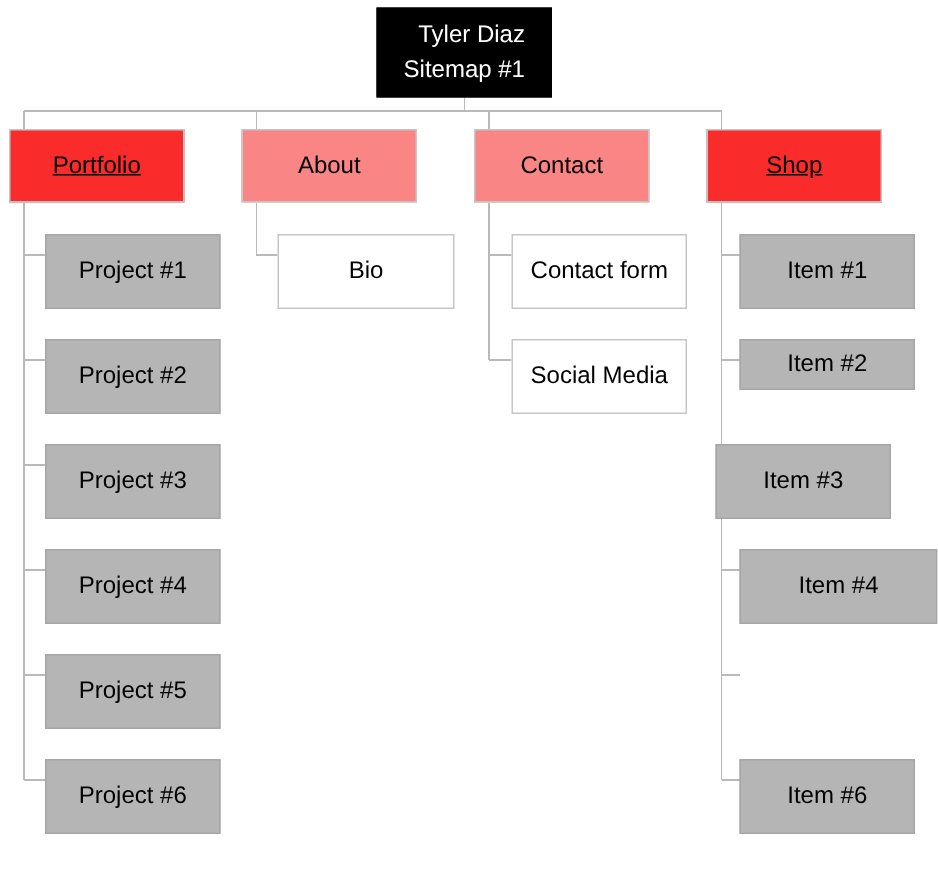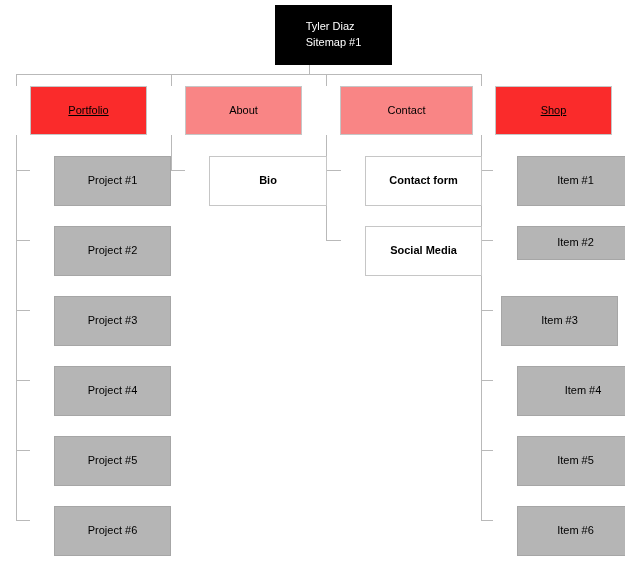--- a/index.html
+++ b/index.html
@@ -35,28 +35,27 @@
     fill:none;
     stroke:var(--connector);
     stroke-width:1;
     shape-rendering:crispEdges;
   }
   .node{
     position:absolute;
     display:flex;
     align-items:center;
     justify-content:center;
-    text-align:left;
-    font-size:11px;
+    text-align:right;
+    font-size:16px;
     color:var(--text);
     box-sizing:border-box;
     white-space:pre-line;
     line-height:1.45;
     cursor:default;
-    margin-left:24px;
   }
   .node.black{
     background:var(--black);
     color:var(--root_text);
     border:1px solid var(--black);
   }
   .node.red{
     background:var(--red);
     border:1px solid var(--border_light);
     text-decoration:underline;
@@ -65,21 +64,20 @@
     background:var(--salmon);
     border:1px solid var(--border_light);
   }
   .node.gray{
     background:var(--gray);
     border:1px solid var(--border_gray);
   }
   .node.white{
     background:var(--white);
     border:1px solid var(--border_light);
-    font-weight:bold;
   }
 </style>
 </head>
 <body>
 
 <div class="canvas">
 
   <svg class="connector-layer" width="625" height="586" viewBox="0 0 625 586">
     <path d="M309.5 65 V74"></path>
     <path d="M16 74 H481"></path>
@@ -88,35 +86,34 @@
     <path d="M171 135 V170 H185"></path>
     <path d="M326 135 V240 M326 170 H341 M326 240 H341"></path>
     <path d="M481 135 V520 M481 170 H493 M481 240 H493 M481 310 H493 M481 380 H493 M481 450 H493 M481 520 H493"></path>
   </svg>
 
   <div class="node black" style="left:251px;top:5px;width:117px;height:60px">Tyler Diaz
 Sitemap #1</div>
 
   <div class="node red" style="left:6px;top:86px;width:117px;height:49px">Portfolio</div>
   <div class="node salmon" style="left:161px;top:86px;width:117px;height:49px">About</div>
-  <div class="node salmon" style="left:316px;top:86px;width:133px;height:49px">Contact</div>
+  <div class="node salmon" style="left:316px;top:86px;width:117px;height:49px">Contact</div>
   <div class="node red" style="left:471px;top:86px;width:117px;height:49px">Shop</div>
 
   <div class="node gray" style="left:30px;top:156px;width:117px;height:50px">Project #1</div>
   <div class="node gray" style="left:30px;top:226px;width:117px;height:50px">Project #2</div>
   <div class="node gray" style="left:30px;top:296px;width:117px;height:50px">Project #3</div>
   <div class="node gray" style="left:30px;top:366px;width:117px;height:50px">Project #4</div>
   <div class="node gray" style="left:30px;top:436px;width:117px;height:50px">Project #5</div>
   <div class="node gray" style="left:30px;top:506px;width:117px;height:50px">Project #6</div>
 
   <div class="node white" style="left:185px;top:156px;width:118px;height:50px">Bio</div>
 
   <div class="node white" style="left:341px;top:156px;width:117px;height:50px">Contact form</div>
   <div class="node white" style="left:341px;top:226px;width:117px;height:50px">Social Media</div>
 
   <div class="node gray" style="left:493px;top:156px;width:117px;height:50px">Item #1</div>
   <div class="node gray" style="left:493px;top:226px;width:117px;height:34px">Item #2</div>
   <div class="node gray" style="left:477px;top:296px;width:117px;height:50px">Item #3</div>
   <div class="node gray" style="left:493px;top:366px;width:132px;height:50px">Item #4</div>
-  <div class="node gray" style="left:493px;top:436px;width:117px;height:50px">Item #5</div>
   <div class="node gray" style="left:493px;top:506px;width:117px;height:50px">Item #6</div>
 
 </div>
 
 </body></html>

